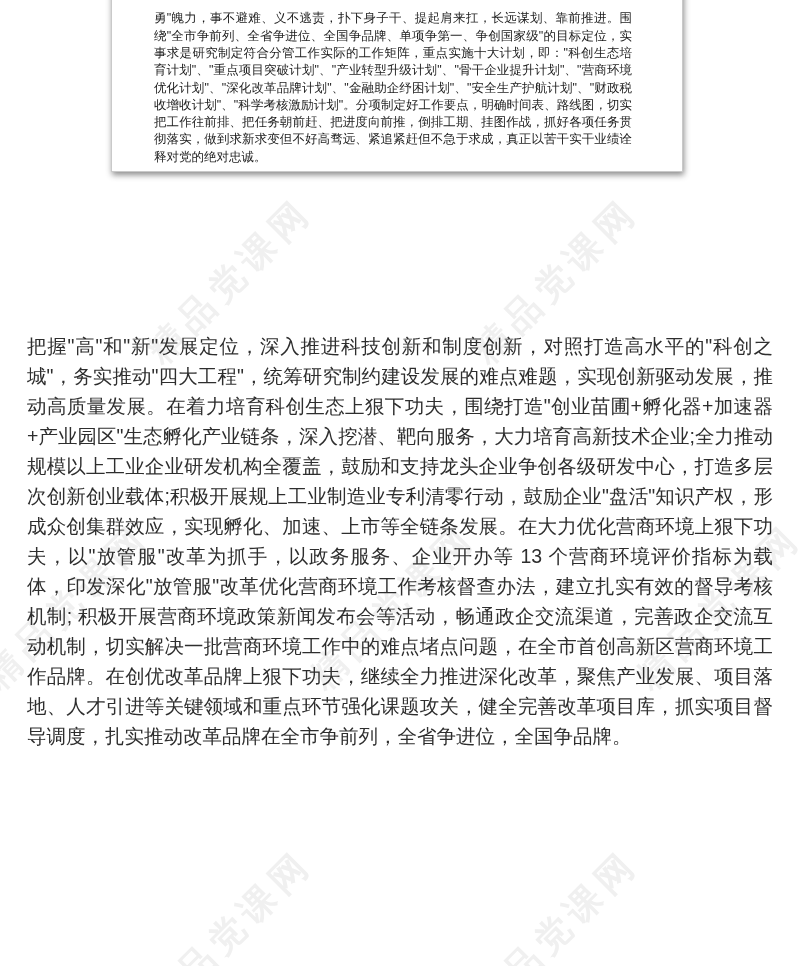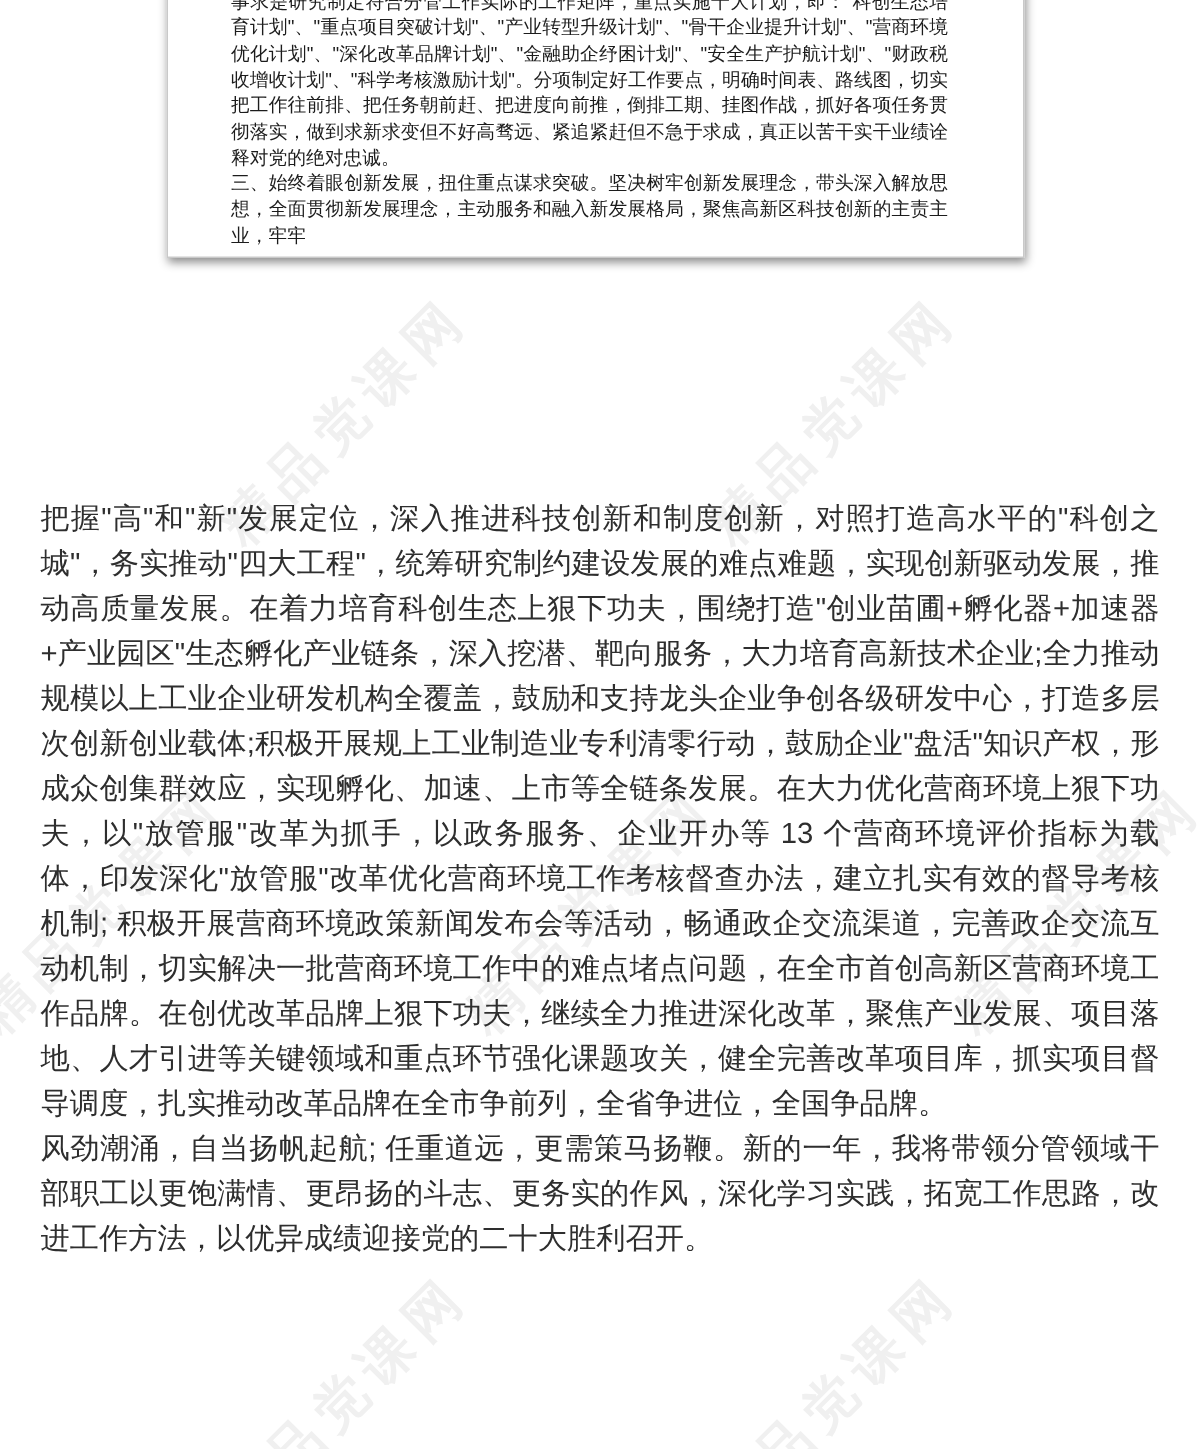--- a/index.html
+++ b/index.html
@@ -88,21 +88,19 @@
       <span class="wm" style="left: 556px; top: 281px; color: rgb(240, 240, 240);">精品党课网</span>
       <span class="wm" style="left: 67px; top: 607px; color: rgb(240, 240, 240);">精品党课网</span>
       <span class="wm" style="left: 393px; top: 607px; color: rgb(240, 240, 240);">精品党课网</span>
       <span class="wm" style="left: 719px; top: 607px; color: rgb(240, 240, 240);">精品党课网</span>
       <span class="wm" style="left: 230px; top: 933px; color: rgb(240, 240, 240);">精品党课网</span>
       <span class="wm" style="left: 556px; top: 933px; color: rgb(240, 240, 240);">精品党课网</span>
     </div>
 
   <div class="doc-page">
     <p>勇"魄力，事不避难、义不逃责，扑下身子干、提起肩来扛，长远谋划、靠前推进。围绕"全市争前列、全省争进位、全国争品牌、单项争第一、争创国家级"的目标定位，实事求是研究制定符合分管工作实际的工作矩阵，重点实施十大计划，即："科创生态培育计划"、"重点项目突破计划"、"产业转型升级计划"、"骨干企业提升计划"、"营商环境优化计划"、"深化改革品牌计划"、"金融助企纾困计划"、"安全生产护航计划"、"财政税收增收计划"、"科学考核激励计划"。分项制定好工作要点，明确时间表、路线图，切实把工作往前排、把任务朝前赶、把进度向前推，倒排工期、挂图作战，抓好各项任务贯彻落实，做到求新求变但不好高骛远、紧追紧赶但不急于求成，真正以苦干实干业绩诠释对党的绝对忠诚。</p>
-    <p>三、始终着眼创新发展，扭住重点谋求突破。坚决树牢创新发展理念，带头深入解放思想，全面贯彻新发展理念，主动服务和融入新发展格局，聚焦高新区科技创新的主责主业，牢牢</p>
   </div>
 
   <div class="body-text">
     <p>把握"高"和"新"发展定位，深入推进科技创新和制度创新，对照打造高水平的"科创之城"，务实推动"四大工程"，统筹研究制约建设发展的难点难题，实现创新驱动发展，推动高质量发展。在着力培育科创生态上狠下功夫，围绕打造"创业苗圃+孵化器+加速器+产业园区"生态孵化产业链条，深入挖潜、靶向服务，大力培育高新技术企业;全力推动规模以上工业企业研发机构全覆盖，鼓励和支持龙头企业争创各级研发中心，打造多层次创新创业载体;积极开展规上工业制造业专利清零行动，鼓励企业"盘活"知识产权，形成众创集群效应，实现孵化、加速、上市等全链条发展。在大力优化营商环境上狠下功夫，以"放管服"改革为抓手，以政务服务、企业开办等 13 个营商环境评价指标为载体，印发深化"放管服"改革优化营商环境工作考核督查办法，建立扎实有效的督导考核机制; 积极开展营商环境政策新闻发布会等活动，畅通政企交流渠道，完善政企交流互动机制，切实解决一批营商环境工作中的难点堵点问题，在全市首创高新区营商环境工作品牌。在创优改革品牌上狠下功夫，继续全力推进深化改革，聚焦产业发展、项目落地、人才引进等关键领域和重点环节强化课题攻关，健全完善改革项目库，抓实项目督导调度，扎实推动改革品牌在全市争前列，全省争进位，全国争品牌。</p>
-    <p>风劲潮涌，自当扬帆起航; 任重道远，更需策马扬鞭。新的一年，我将带领分管领域干部职工以更饱满情、更昂扬的斗志、更务实的作风，深化学习实践，拓宽工作思路，改进工作方法，以优异成绩迎接党的二十大胜利召开。</p>
   </div>
 
 </div>
 
 </body></html>

